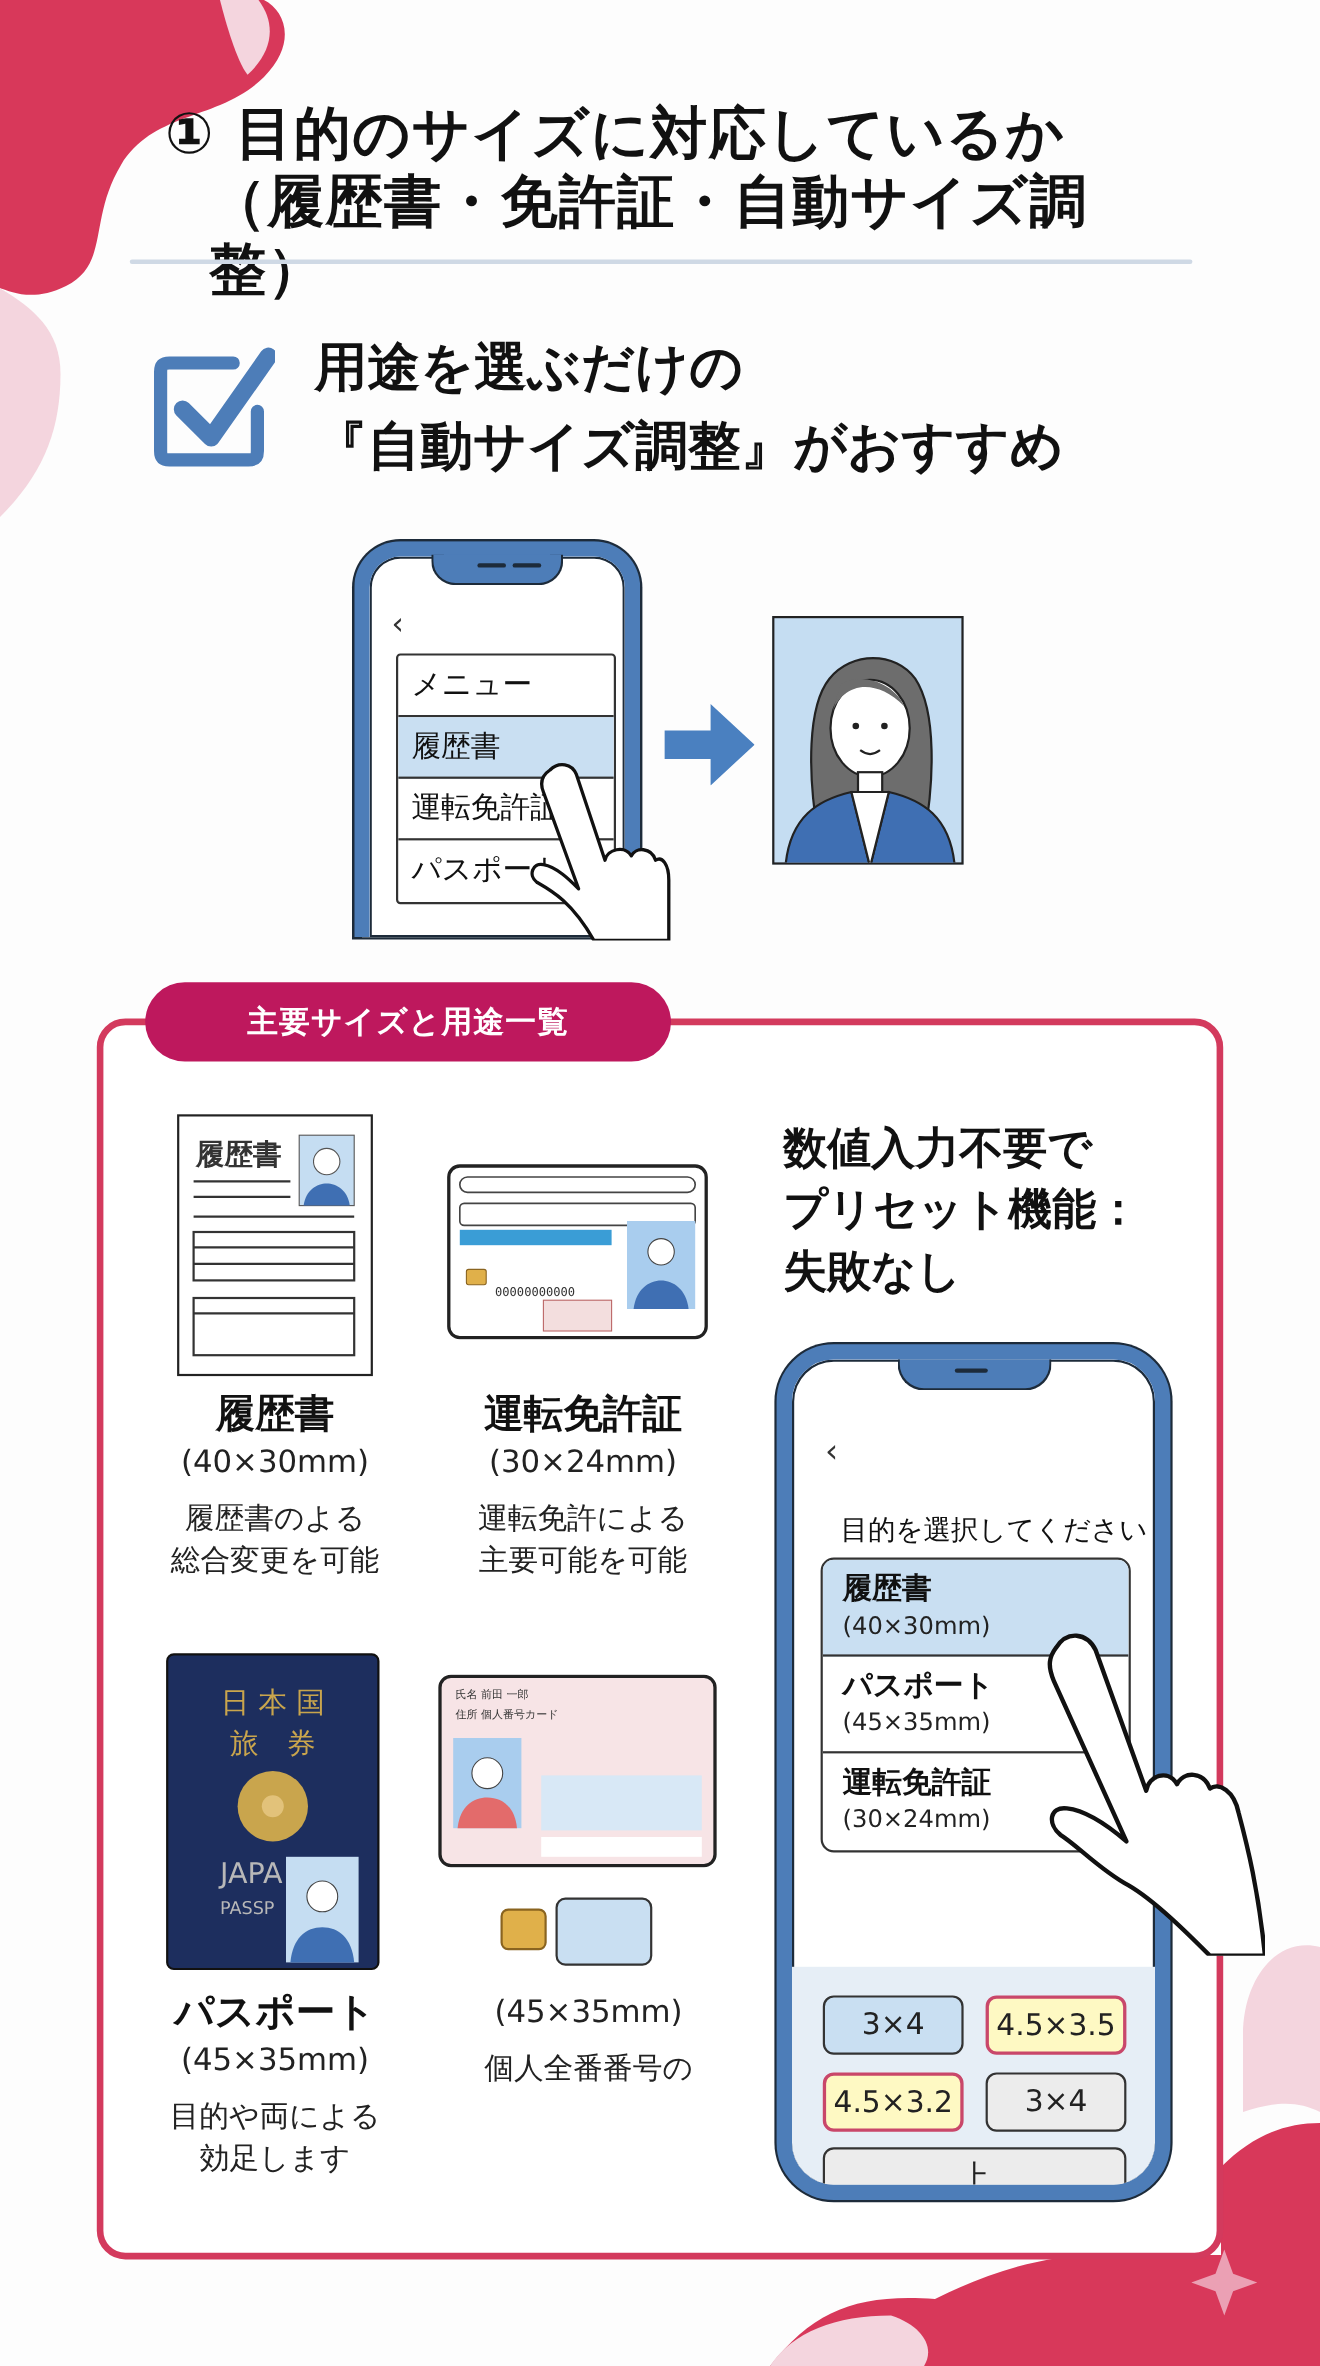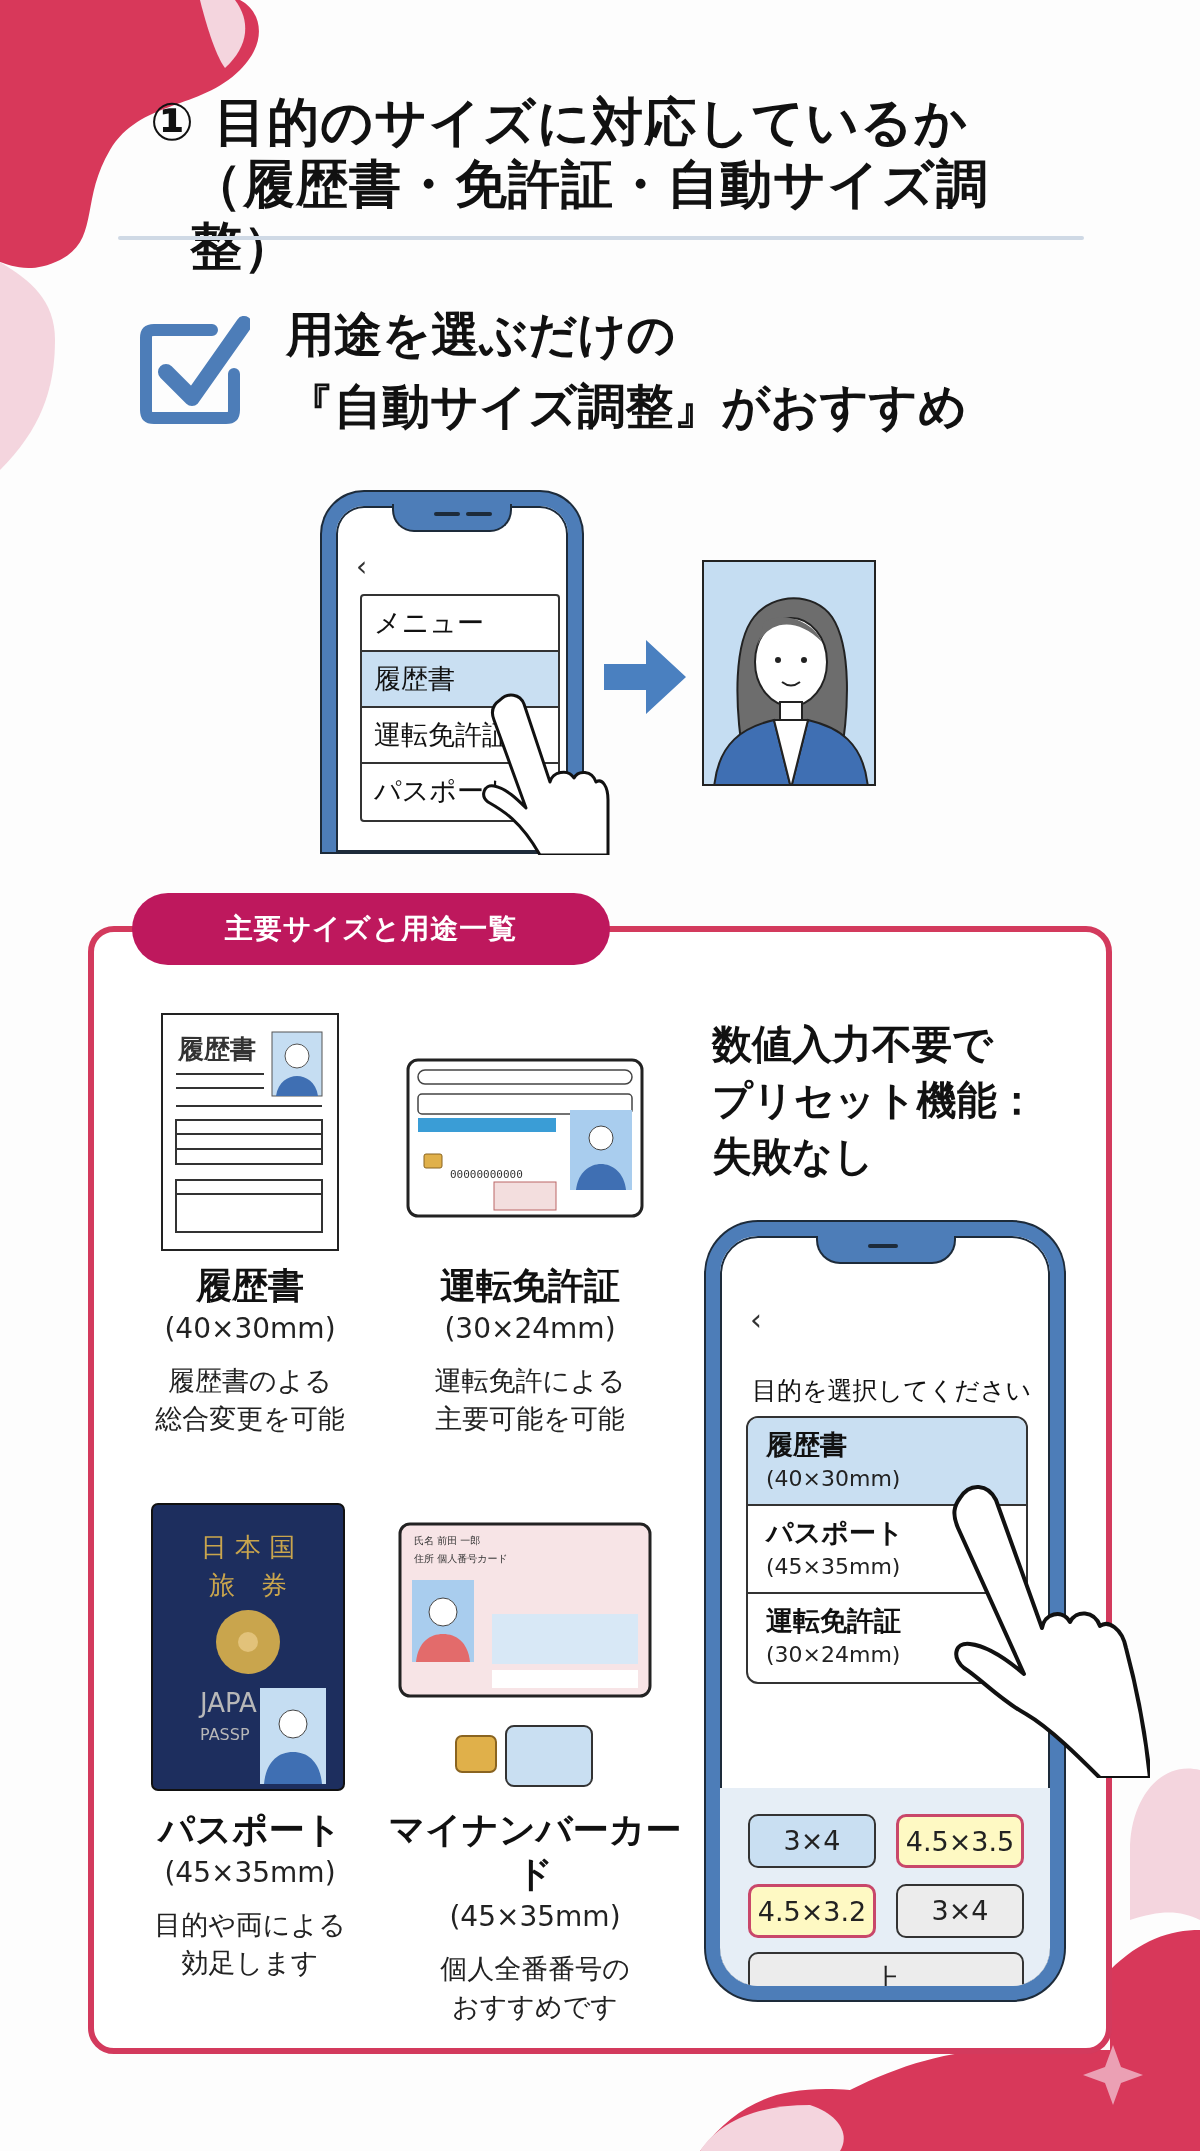--- a/index.html
+++ b/index.html
@@ -40,21 +40,21 @@
   .item .size { font-size: 28px; line-height: 38px; color: #222; margin-top: 2px; }
   .item .desc { font-size: 27px; line-height: 38px; color: #222; margin-top: 14px; }
 
   .preset-head { position: absolute; left: 712px; top: 1016px; font-weight: bold; font-size: 40px; line-height: 56px; color: #111; }
 
   
   .phone2 { position: absolute; left: 706px; top: 1222px; width: 358px; height: 778px; border: 14px solid #4d7db8; border-radius: 52px; background: #fff; box-shadow: 0 0 0 2px #1d2b3a inset, 0 0 0 2px #1d2b3a; overflow: hidden; }
   .phone2 .notch { position: absolute; left: 96px; top: -2px; width: 140px; height: 30px; background: #4d7db8; border-radius: 0 0 24px 24px; border: 2px solid #1d2b3a; border-top: none; }
   .phone2 .notch:after { content: ""; position: absolute; left: 50px; top: 10px; width: 30px; height: 4px; background: #1d2b3a; border-radius: 2px; }
   .phone2 .back { position: absolute; left: 30px; top: 66px; font-size: 30px; color: #333; }
-  .phone2 .prompt { position: absolute; left: 32px; top: 138px; font-size: 25px; color: #111; }
+  .phone2 .prompt { position: absolute; left: 44px; top: 138px; font-size: 25px; color: #111; }
   .list2 { position: absolute; left: 26px; top: 180px; width: 282px; border: 2px solid #333; border-radius: 12px; overflow: hidden; }
   .list2 .li { height: 88px; border-bottom: 2px solid #333; padding: 8px 0 0 18px; }
   .list2 .li:last-child { border-bottom: none; }
   .list2 .li.sel { background: #c9dff2; }
   .list2 .li .n { font-weight: bold; font-size: 27px; line-height: 38px; color: #111; }
   .list2 .li .s { font-size: 22px; line-height: 30px; color: #222; }
   .presets { position: absolute; left: 0; top: 552px; width: 100%; height: 230px; background: #e6eef6; }
   .pbtn { position: absolute; width: 128px; height: 54px; border: 2px solid #333; border-radius: 10px; background: #ececec; font-size: 27px; line-height: 50px; text-align: center; color: #222; }
   .pbtn.blue { background: #c9dff2; }
   .pbtn.pink { border: 3px solid #c9476a; background: #fef9c3; }
@@ -203,25 +203,23 @@
 </div>
 <div class="item" style="left:120px;top:1808px;width:260px;">
   <div class="name">パスポート</div>
   <div class="size">(45×35mm)</div>
   <div class="desc">
     <div>目的や両による</div>
     <div>効足します</div>
   </div>
 </div>
 <div class="item" style="left:380px;top:1808px;width:310px;">
-  <div class="name">マイナンバーカード</div>
   <div class="size">(45×35mm)</div>
   <div class="desc">
     <div>個人全番番号の</div>
-    <div>おすすめです</div>
   </div>
 </div>
 
 <div class="preset-head">
   <div>数値入力不要で</div>
   <div>プリセット機能：</div>
   <div>失敗なし</div>
 </div>
 
 <div class="phone2">

